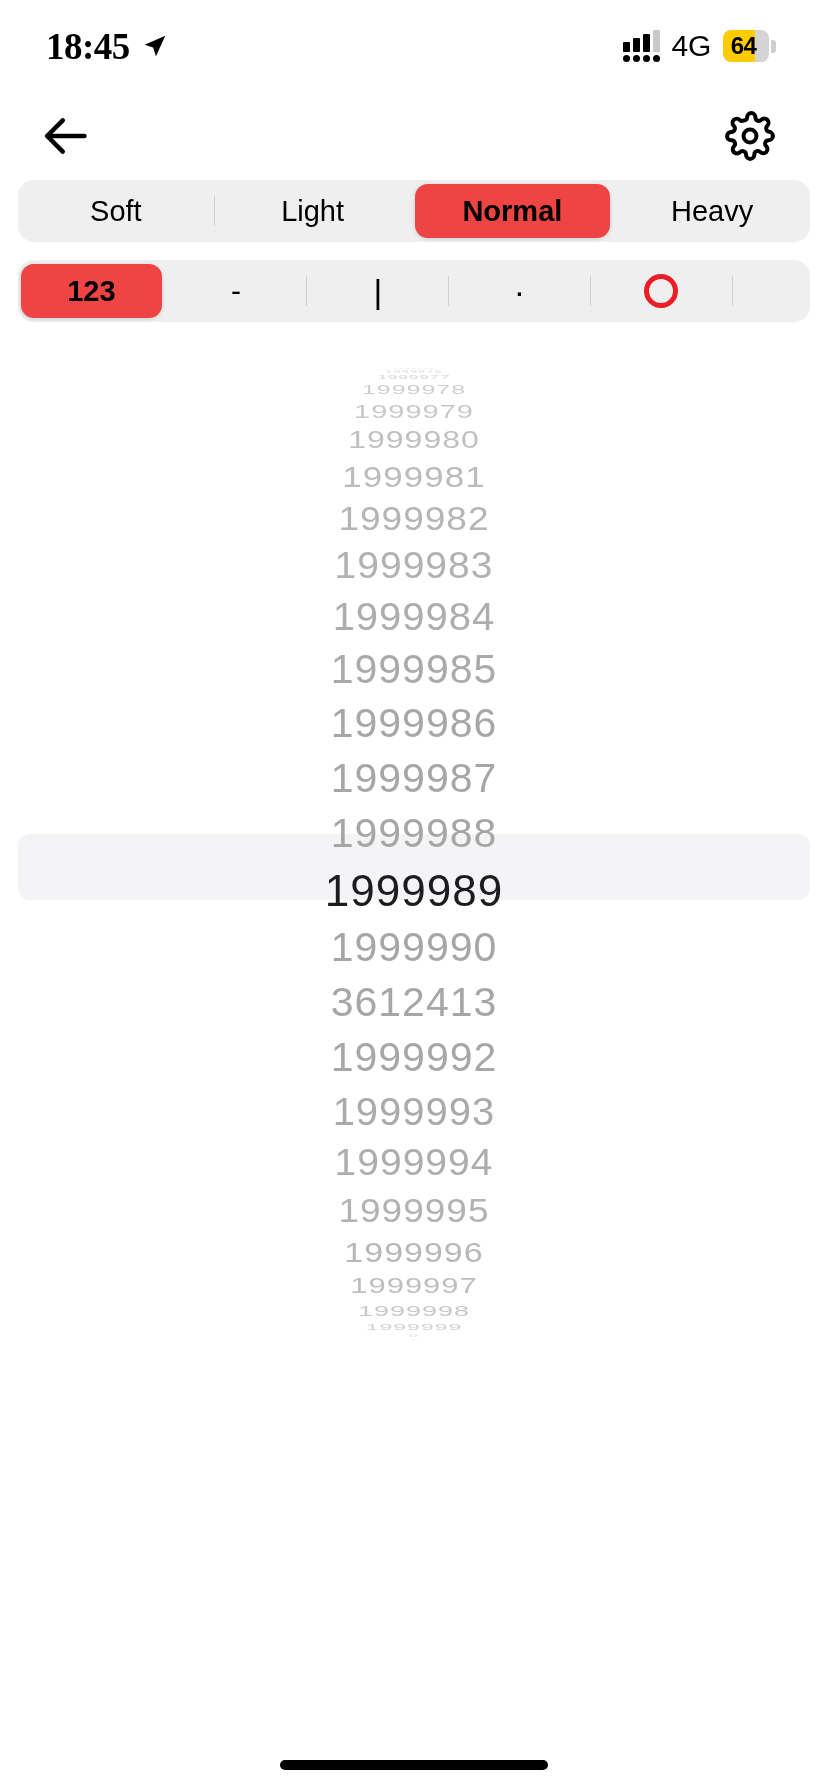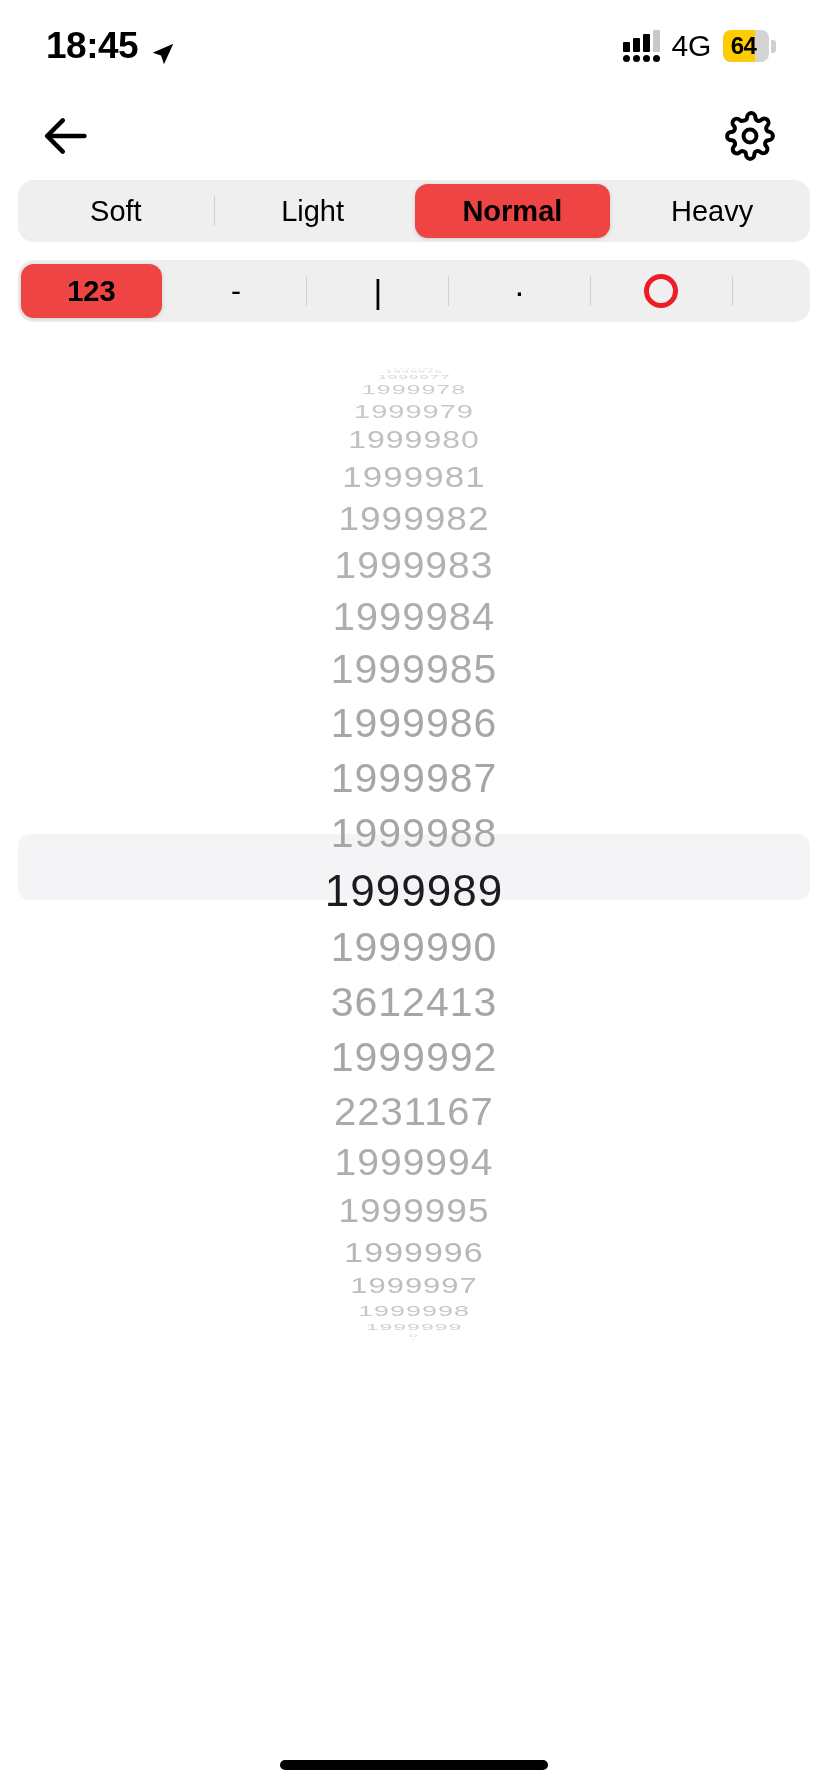--- a/index.html
+++ b/index.html
@@ -10,21 +10,21 @@
     overflow:hidden;
   }
   body { position:relative; }
 
   
   .statusbar {
     height:92px;
     display:flex; align-items:center; justify-content:space-between;
     padding:0 52px 0 46px;
   }
-  .sb-left { display:flex; align-items:flex-end; gap:12px; }
+  .sb-left { display:flex; align-items:center; gap:12px;font-family:Liberation Serif, serif; }
   .sb-time {
     font-size:37px; font-weight:700; color:#000;
     letter-spacing:-0.5px;
   }
   .loc-arrow { width:26px; height:26px; display:block; }
   .sb-right { display:flex; align-items:center; gap:12px; }
   .signal { display:flex; flex-direction:column; gap:3px; }
   .signal-bars { display:flex; align-items:flex-end; gap:3px; height:22px; }
   .signal-bars i { width:7px; background:#000; border-radius:1px; display:block; }
   .signal-bars i:nth-child(1){ height:10px; }
@@ -246,21 +246,21 @@
       <div class="pick-row" style="font-size: 39px; opacity: 0.87; line-height: 49px; height: 49px; transform: scaleY(0.94);">1999983</div>
       <div class="pick-row" style="font-size: 40px; opacity: 0.91; line-height: 52px; height: 52px; transform: scaleY(0.97);">1999984</div>
       <div class="pick-row" style="font-size: 41px; opacity: 0.95; line-height: 54px; height: 54px; transform: scaleY(0.99);">1999985</div>
       <div class="pick-row" style="font-size: 41px; opacity: 0.98; line-height: 55px; height: 55px; transform: scaleY(1);">1999986</div>
       <div class="pick-row" style="font-size: 41px; opacity: 1; line-height: 55px; height: 55px; transform: scaleY(1);">1999987</div>
       <div class="pick-row" style="font-size: 41px; opacity: 1; line-height: 55px; height: 55px; transform: scaleY(1);">1999988</div>
       <div class="pick-row sel" style="font-size: 44px; opacity: 1; line-height: 59px; height: 59px; transform: scaleY(1);">1999989</div>
       <div class="pick-row" style="font-size: 41px; opacity: 1; line-height: 55px; height: 55px; transform: scaleY(1);">1999990</div>
       <div class="pick-row" style="font-size: 41px; opacity: 1; line-height: 55px; height: 55px; transform: scaleY(1);">3612413</div>
       <div class="pick-row" style="font-size: 41px; opacity: 0.98; line-height: 55px; height: 55px; transform: scaleY(1);">1999992</div>
-      <div class="pick-row" style="font-size: 40px; opacity: 0.95; line-height: 53px; height: 53px; transform: scaleY(0.99);">2231167</div>
+      <div class="pick-row" style="font-size: 40px; opacity: 0.95; line-height: 53px; height: 53px; transform: scaleY(0.99);">1999993</div>
       <div class="pick-row" style="font-size: 39px; opacity: 0.91; line-height: 50px; height: 50px; transform: scaleY(0.96);">1999994</div>
       <div class="pick-row" style="font-size: 37px; opacity: 0.86; line-height: 45px; height: 45px; transform: scaleY(0.91);">1999995</div>
       <div class="pick-row" style="font-size: 34px; opacity: 0.8; line-height: 38px; height: 38px; transform: scaleY(0.84);">1999996</div>
       <div class="pick-row" style="font-size: 31px; opacity: 0.72; line-height: 30px; height: 30px; transform: scaleY(0.72);">1999997</div>
       <div class="pick-row" style="font-size: 27px; opacity: 0.62; line-height: 20px; height: 20px; transform: scaleY(0.56);">1999998</div>
       <div class="pick-row" style="font-size: 23px; opacity: 0.52; line-height: 12px; height: 12px; transform: scaleY(0.4);">1999999</div>
       <div class="pick-row" style="font-size: 15px; opacity: 0.4; line-height: 5px; height: 5px; transform: scaleY(0.26);">0</div>
       <div class="pick-row" style="font-size: 11px; opacity: 0.3; line-height: 3px; height: 3px; transform: scaleY(0.18);">1</div>
     </div>
 </div>

